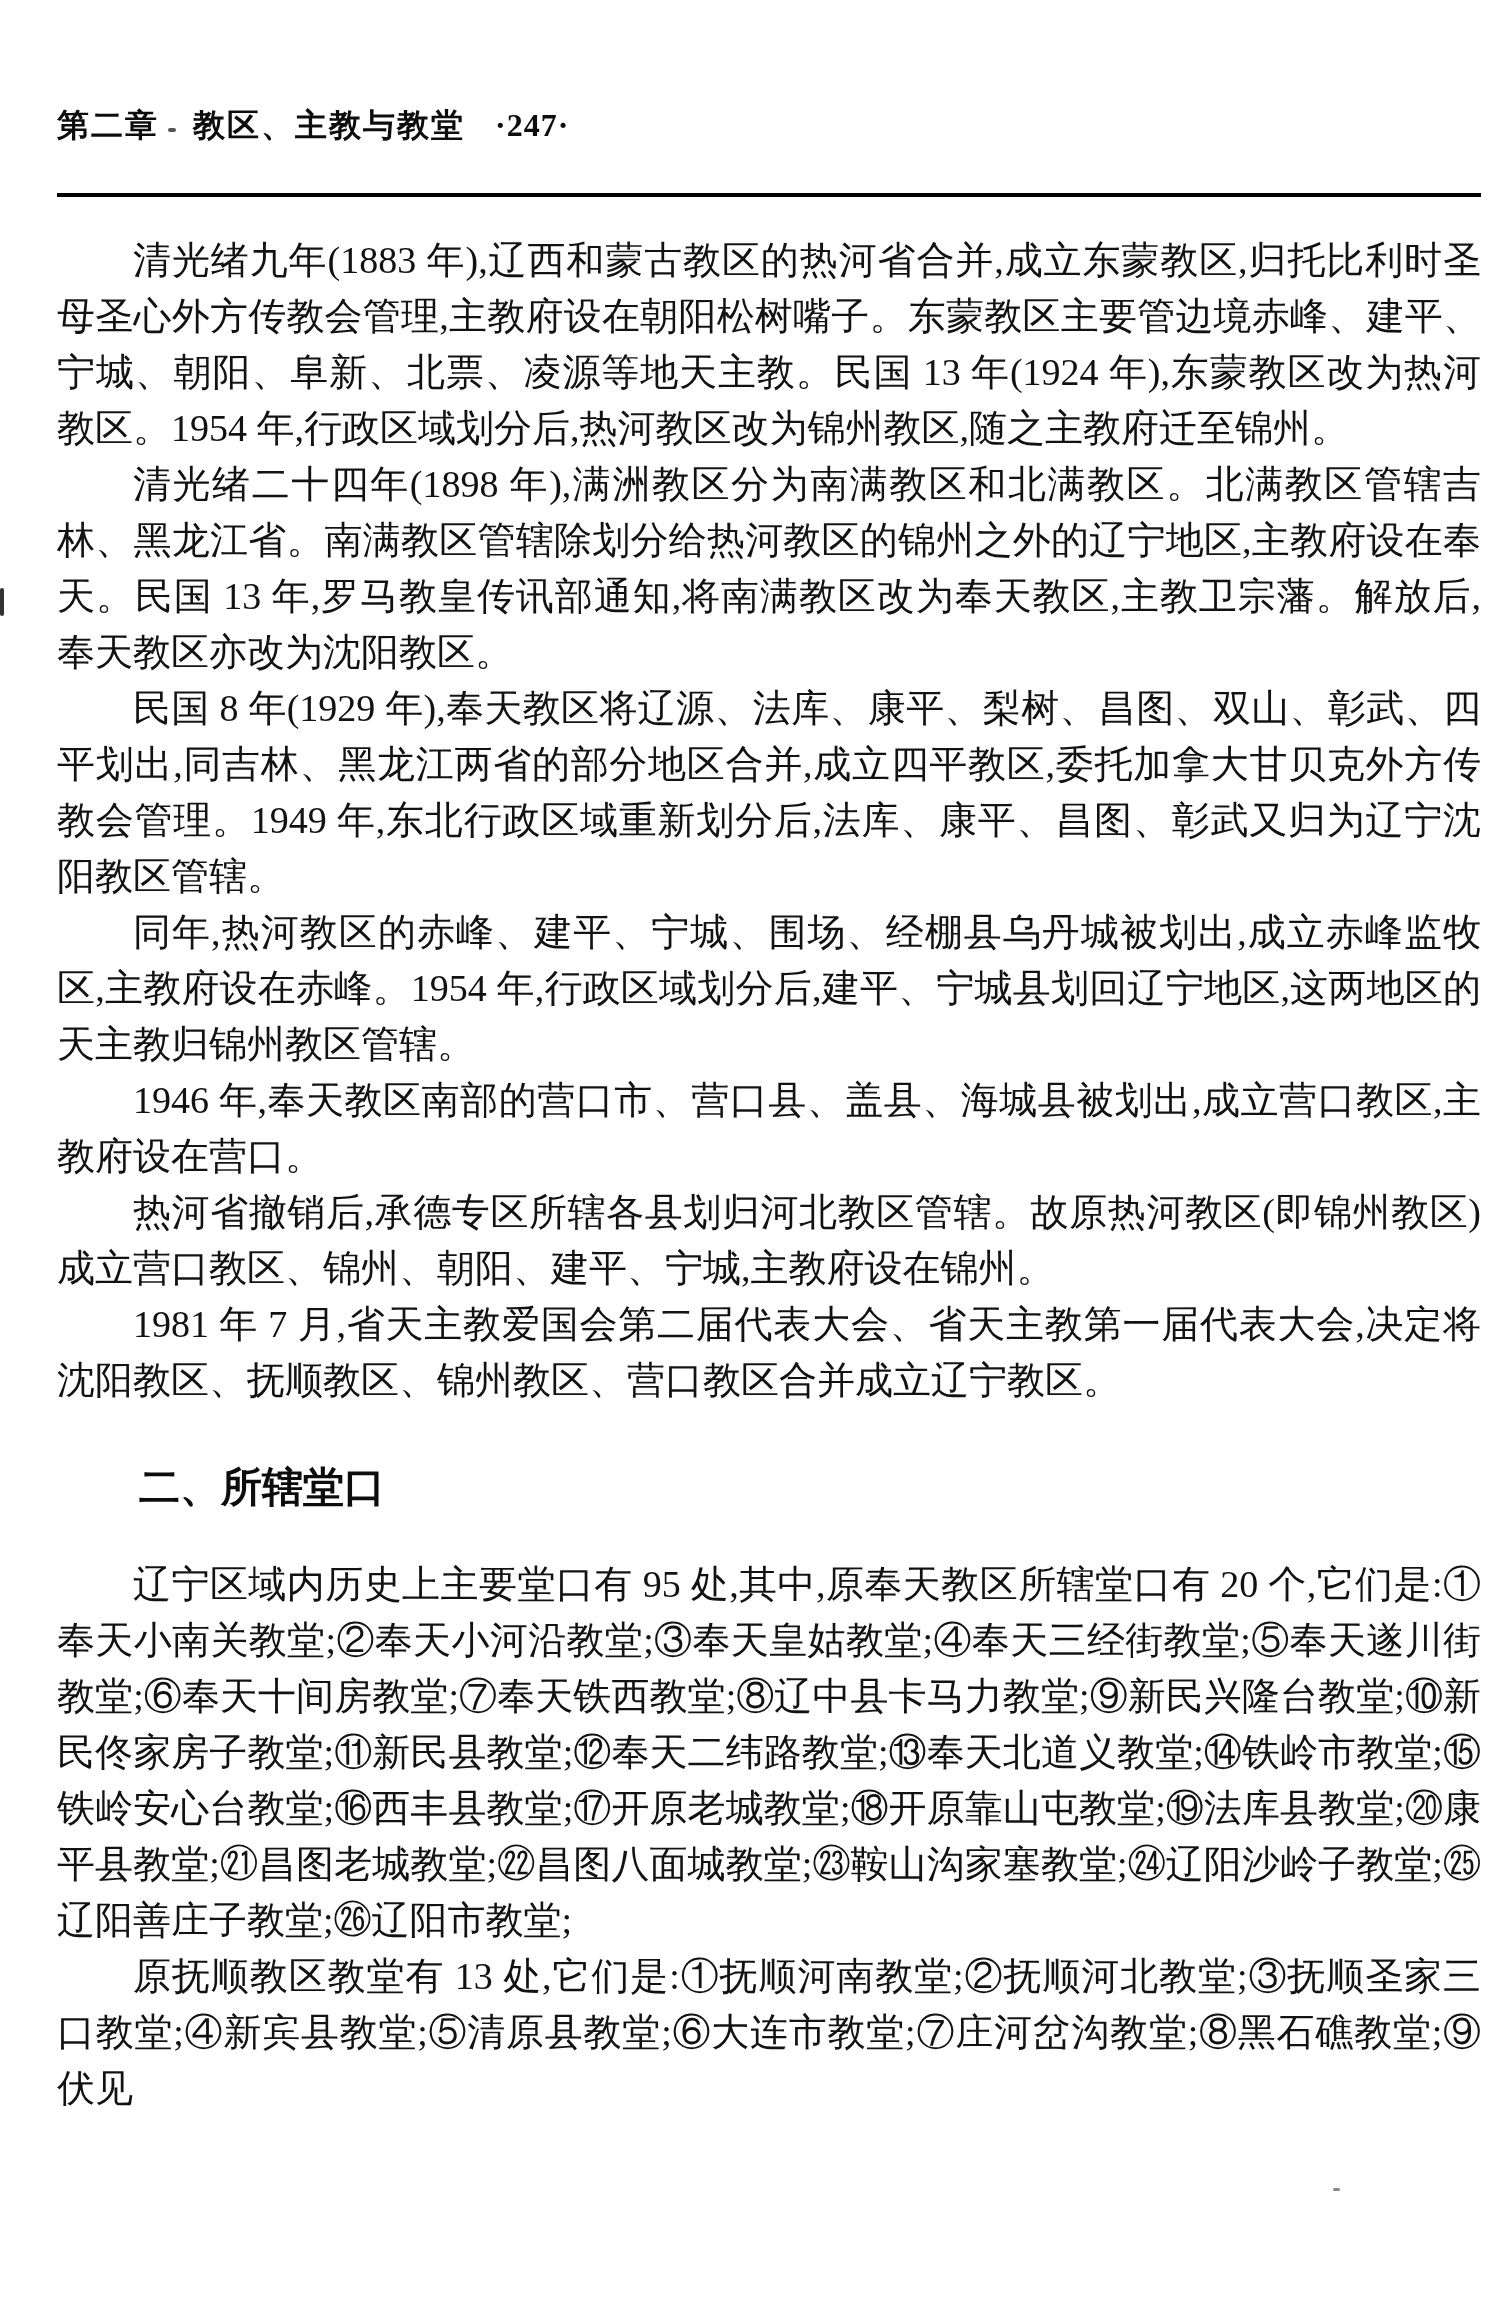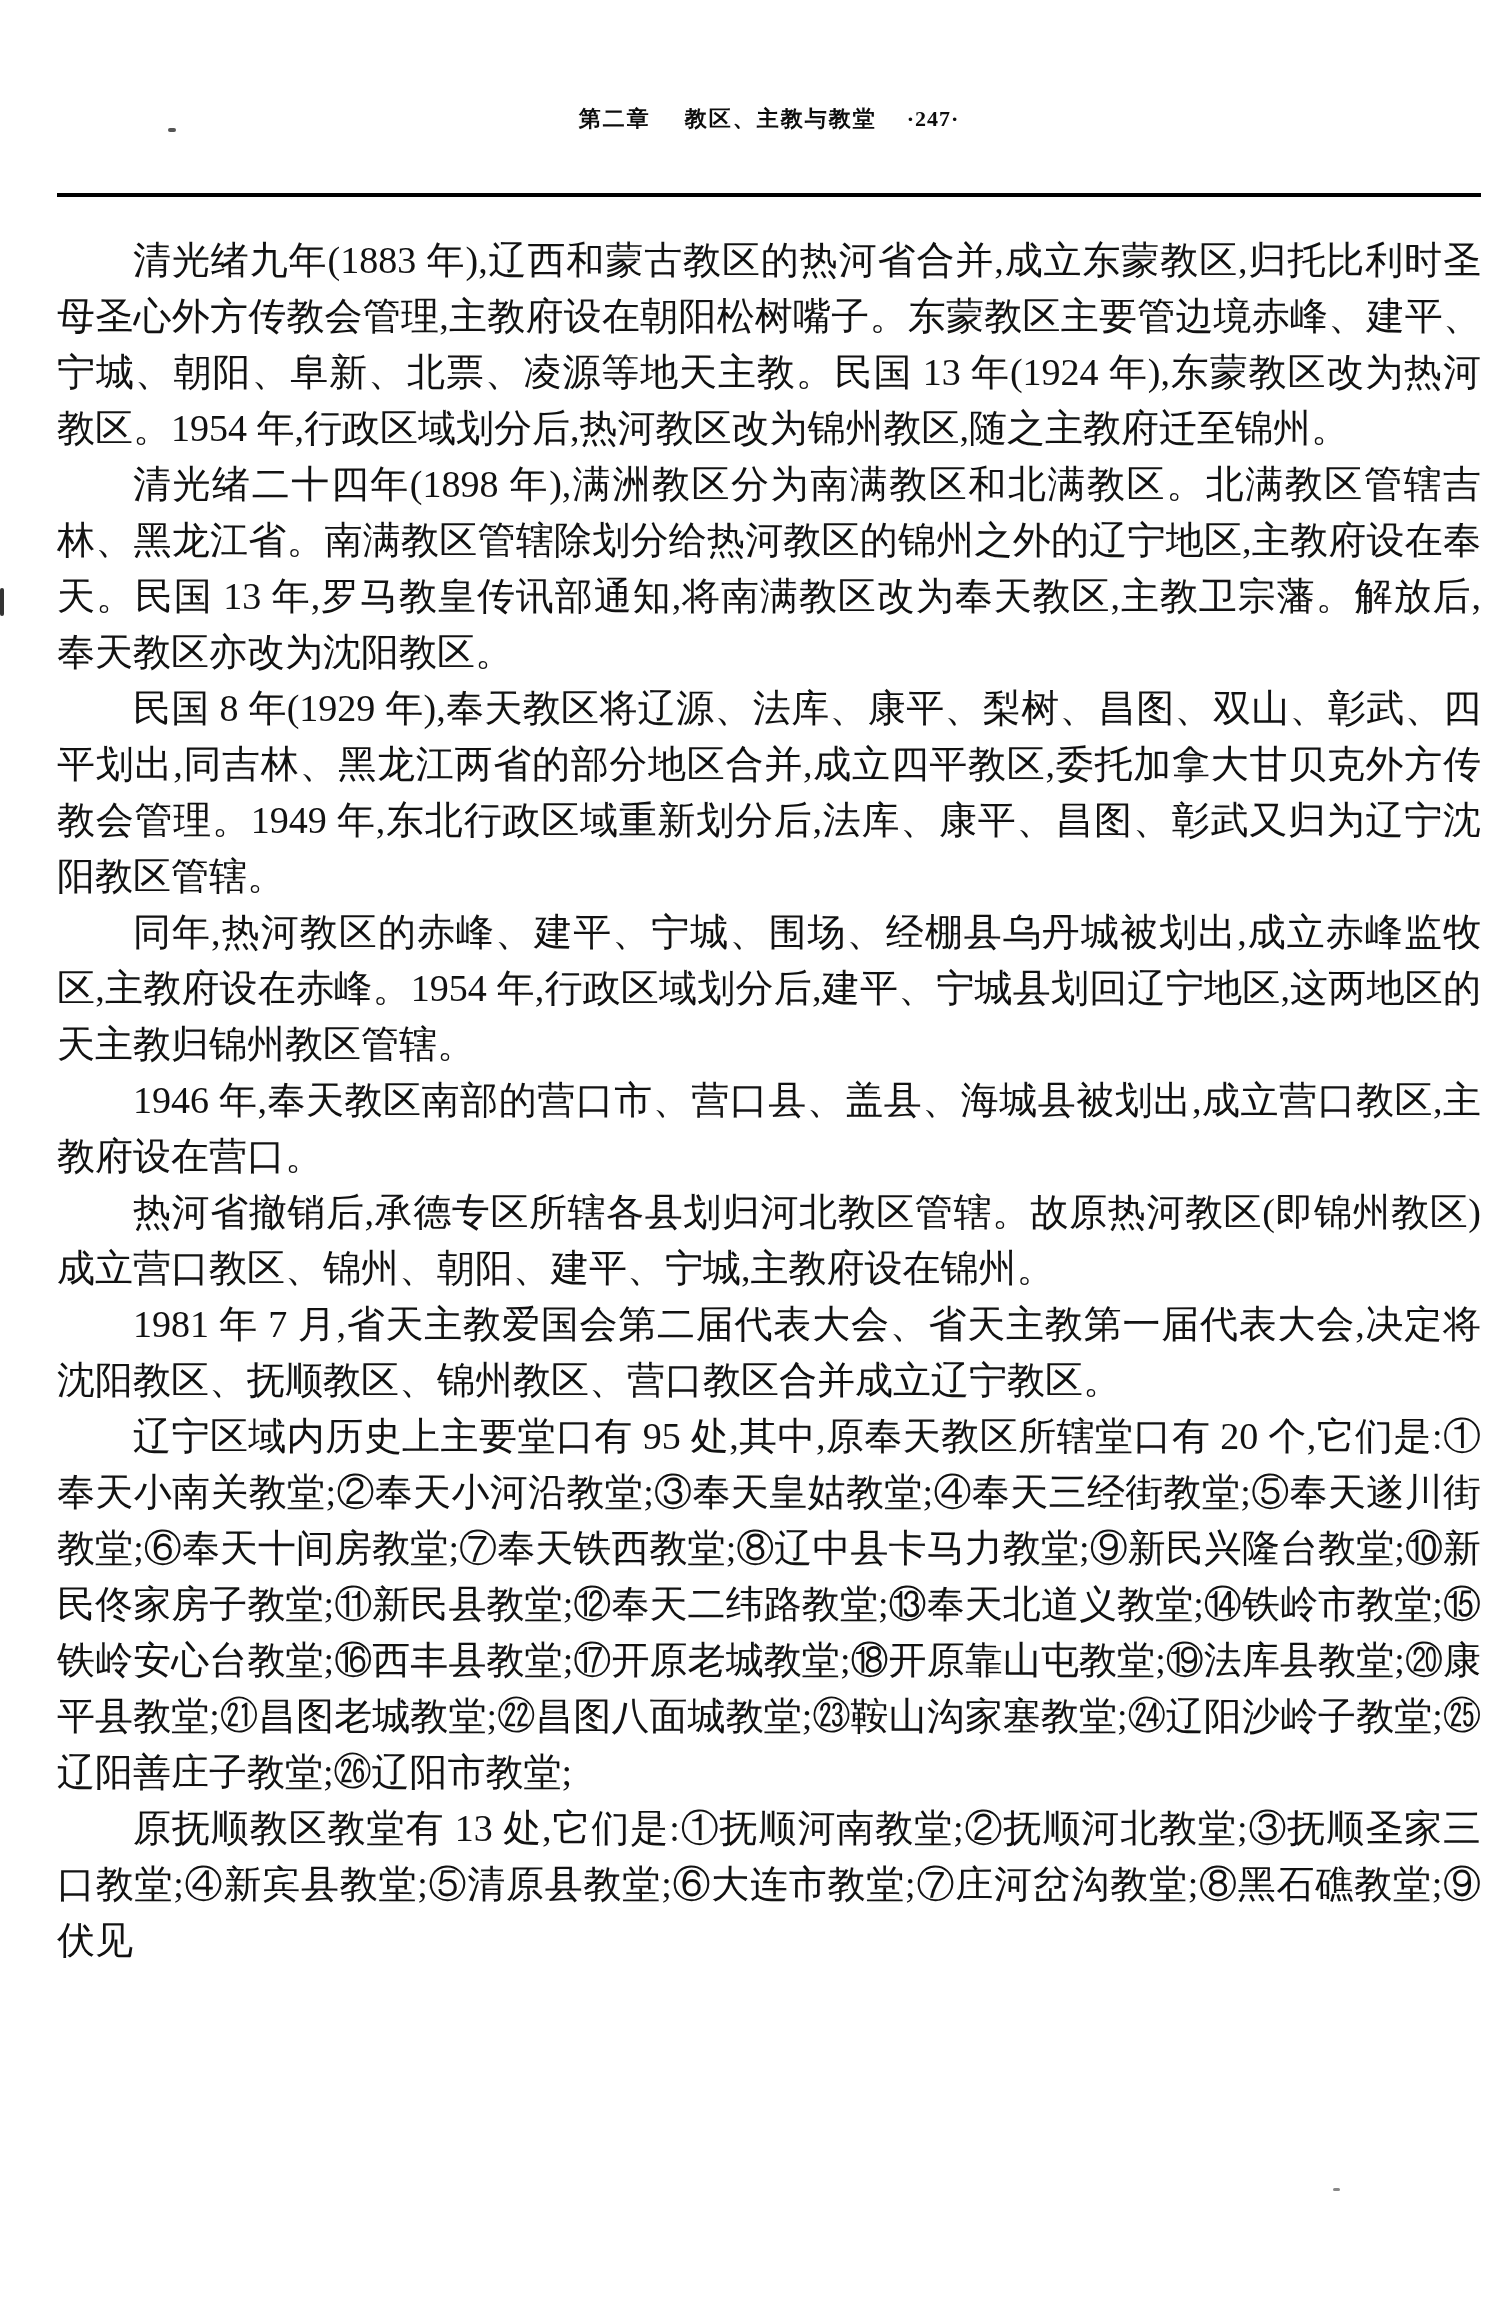--- a/index.html
+++ b/index.html
@@ -12,24 +12,24 @@
     overflow: hidden;
   }
   .page {
     position: relative;
     width: 1500px; height: 2308px;
     background: #ffffff;
   }
   .header {
     position: absolute;
     top: 104px; left: 57px; width: 1424px;
-    text-align: center;
+    text-align: left;
     font-family: "Liberation Sans", sans-serif;
     font-weight: bold;
-    font-size: 22px;
+    font-size: 32px;
     letter-spacing: 2px;
     white-space: nowrap;
     color: #0d0d0d;
   }
   .header .chapter { margin-right: 34px; }
   .header .pageno {
     margin-left: 30px;
     font-family: "Liberation Serif", serif;
     font-weight: bold;
     letter-spacing: 1px;
@@ -84,20 +84,21 @@
 
   <div class="body">
     <p>清光绪九年(1883 年),辽西和蒙古教区的热河省合并,成立东蒙教区,归托比利时圣母圣心外方传教会管理,主教府设在朝阳松树嘴子。东蒙教区主要管边境赤峰、建平、宁城、朝阳、阜新、北票、凌源等地天主教。民国 13 年(1924 年),东蒙教区改为热河教区。1954 年,行政区域划分后,热河教区改为锦州教区,随之主教府迁至锦州。</p>
     <p>清光绪二十四年(1898 年),满洲教区分为南满教区和北满教区。北满教区管辖吉林、黑龙江省。南满教区管辖除划分给热河教区的锦州之外的辽宁地区,主教府设在奉天。民国 13 年,罗马教皇传讯部通知,将南满教区改为奉天教区,主教卫宗藩。解放后,奉天教区亦改为沈阳教区。</p>
     <p>民国 8 年(1929 年),奉天教区将辽源、法库、康平、梨树、昌图、双山、彰武、四平划出,同吉林、黑龙江两省的部分地区合并,成立四平教区,委托加拿大甘贝克外方传教会管理。1949 年,东北行政区域重新划分后,法库、康平、昌图、彰武又归为辽宁沈阳教区管辖。</p>
     <p>同年,热河教区的赤峰、建平、宁城、围场、经棚县乌丹城被划出,成立赤峰监牧区,主教府设在赤峰。1954 年,行政区域划分后,建平、宁城县划回辽宁地区,这两地区的天主教归锦州教区管辖。</p>
     <p>1946 年,奉天教区南部的营口市、营口县、盖县、海城县被划出,成立营口教区,主教府设在营口。</p>
     <p>热河省撤销后,承德专区所辖各县划归河北教区管辖。故原热河教区(即锦州教区)成立营口教区、锦州、朝阳、建平、宁城,主教府设在锦州。</p>
     <p>1981 年 7 月,省天主教爱国会第二届代表大会、省天主教第一届代表大会,决定将沈阳教区、抚顺教区、锦州教区、营口教区合并成立辽宁教区。</p>
 
+    <h2 class="section-heading">二、所辖堂口</h2>
 
     <p>辽宁区域内历史上主要堂口有 95 处,其中,原奉天教区所辖堂口有 20 个,它们是:①奉天小南关教堂;②奉天小河沿教堂;③奉天皇姑教堂;④奉天三经街教堂;⑤奉天遂川街教堂;⑥奉天十间房教堂;⑦奉天铁西教堂;⑧辽中县卡马力教堂;⑨新民兴隆台教堂;⑩新民佟家房子教堂;⑪新民县教堂;⑫奉天二纬路教堂;⑬奉天北道义教堂;⑭铁岭市教堂;⑮铁岭安心台教堂;⑯西丰县教堂;⑰开原老城教堂;⑱开原靠山屯教堂;⑲法库县教堂;⑳康平县教堂;㉑昌图老城教堂;㉒昌图八面城教堂;㉓鞍山沟家塞教堂;㉔辽阳沙岭子教堂;㉕辽阳善庄子教堂;㉖辽阳市教堂;</p>
     <p>原抚顺教区教堂有 13 处,它们是:①抚顺河南教堂;②抚顺河北教堂;③抚顺圣家三口教堂;④新宾县教堂;⑤清原县教堂;⑥大连市教堂;⑦庄河岔沟教堂;⑧黑石礁教堂;⑨伏见</p>
   </div>
 
   <div class="speck speck-a"></div>
   <div class="speck speck-b"></div>
   <div class="speck speck-c"></div>
 
 </div>

